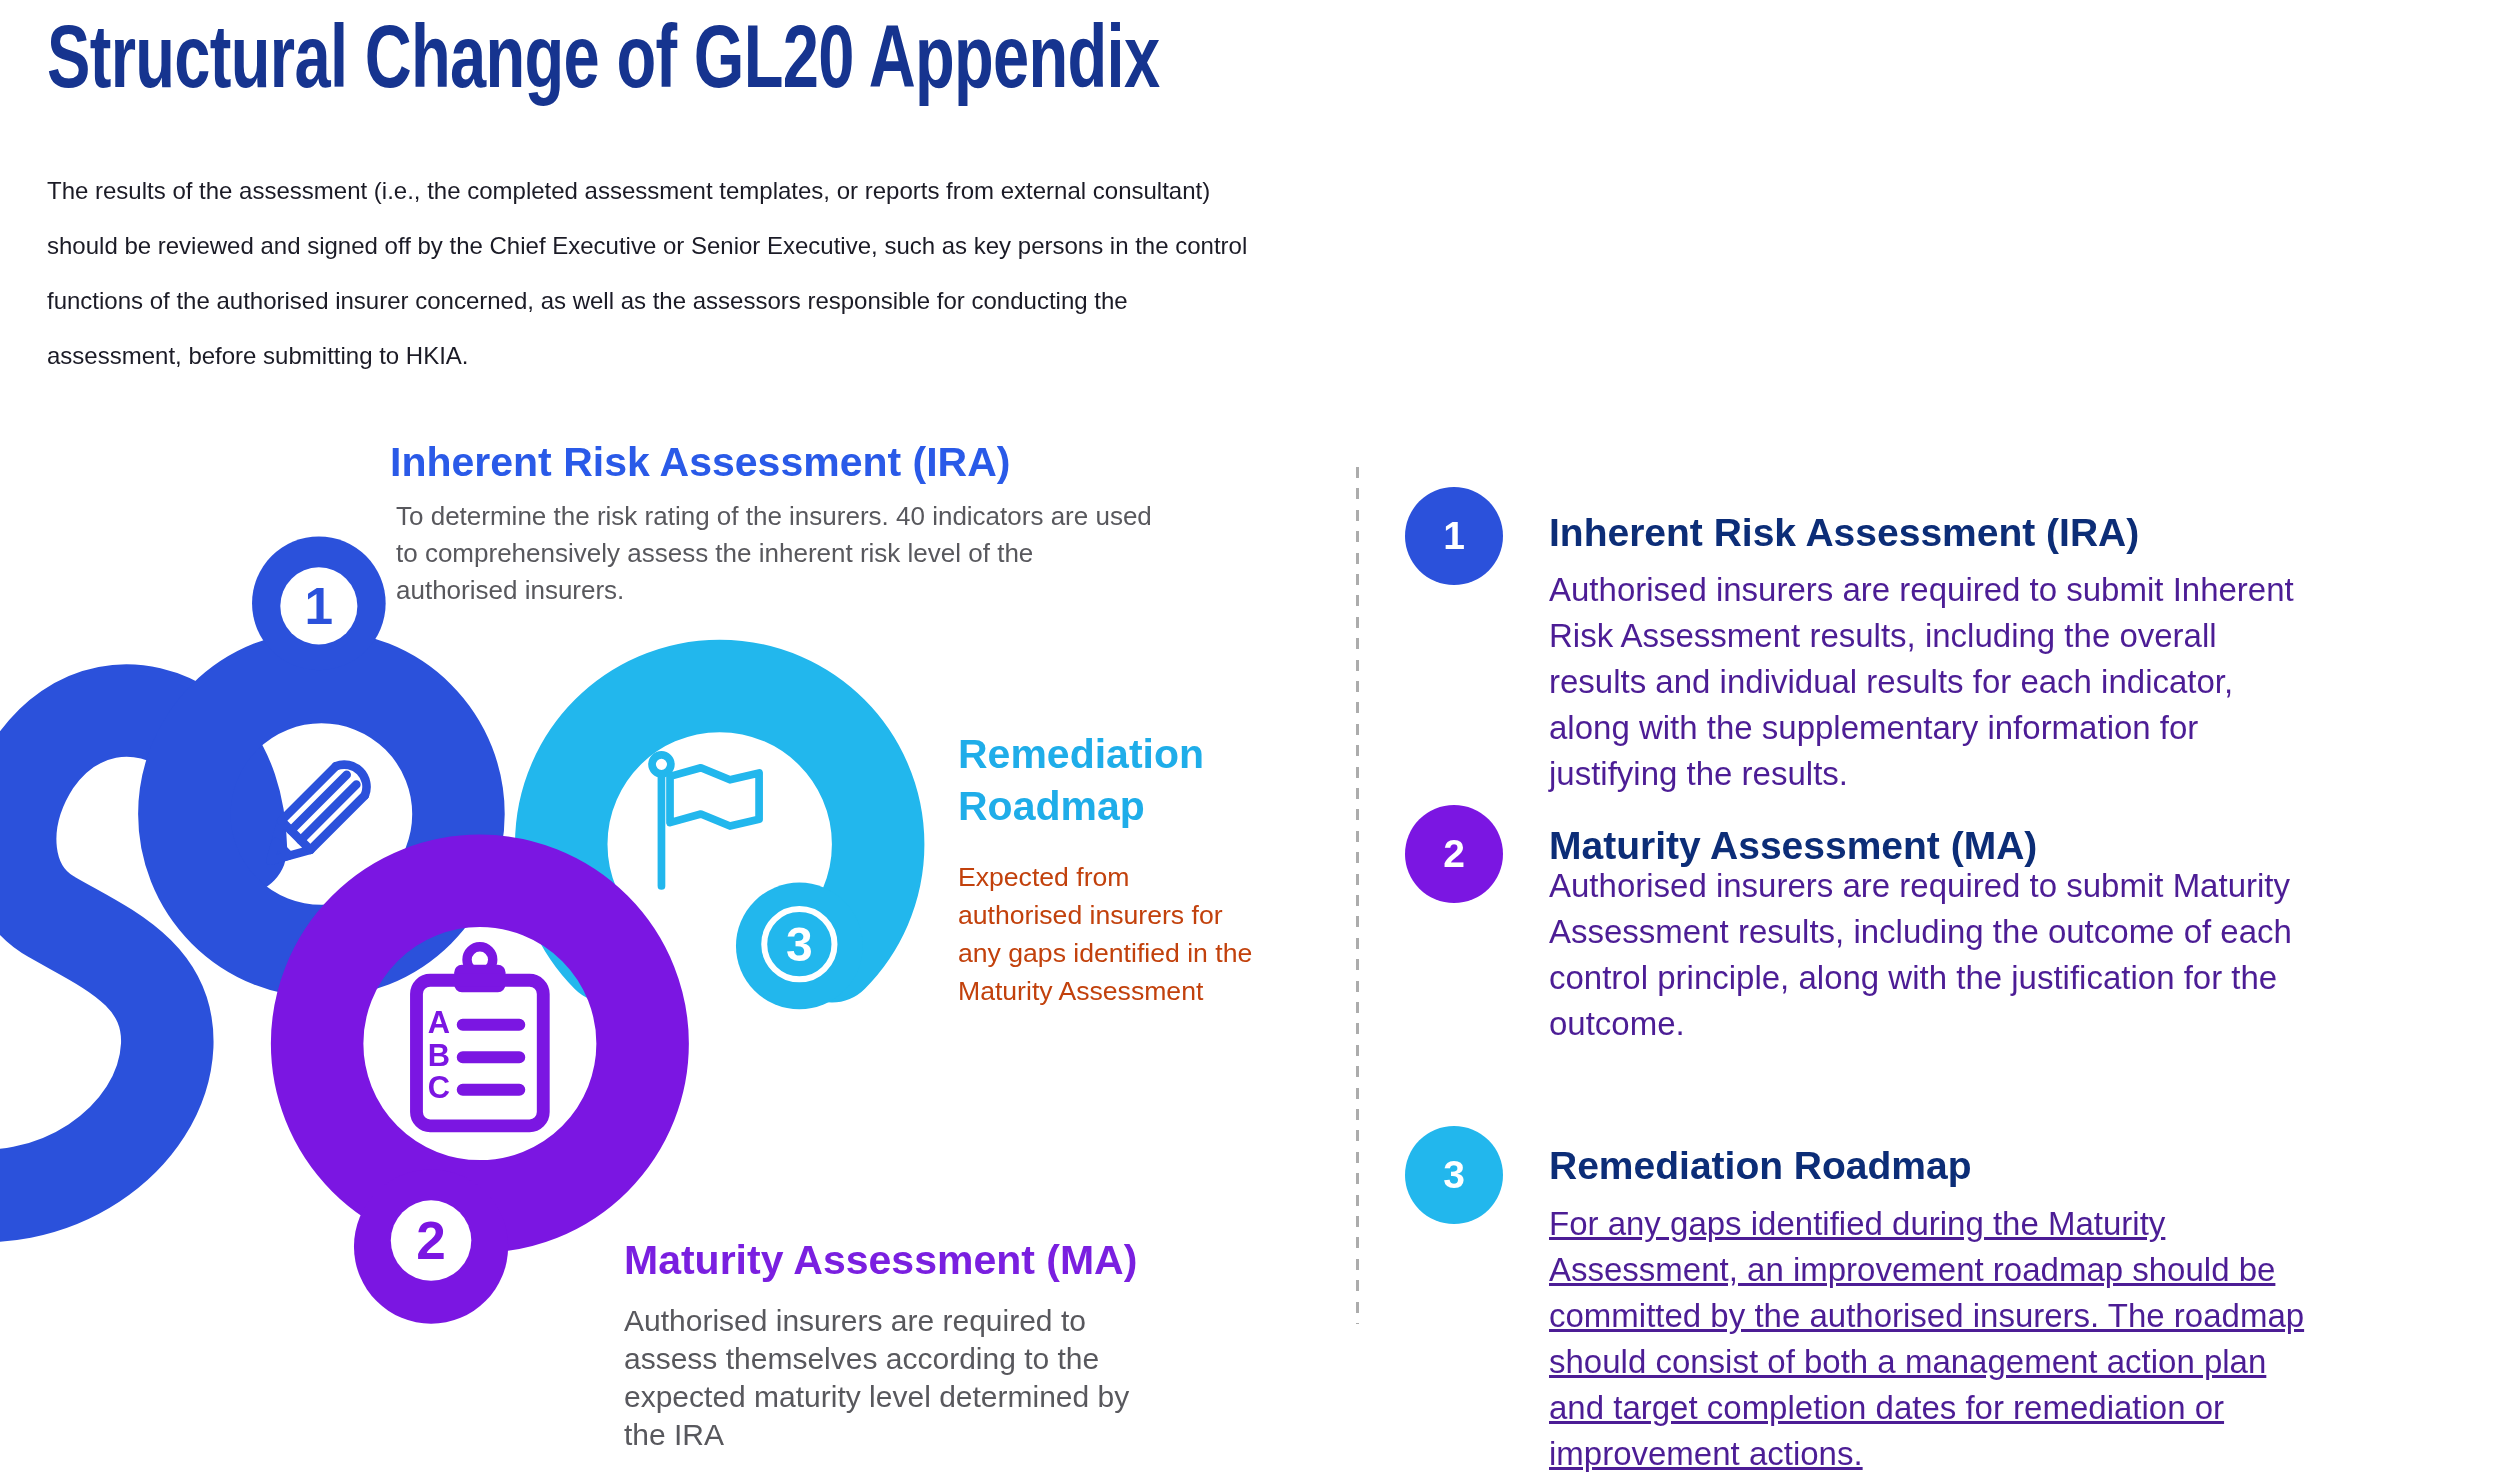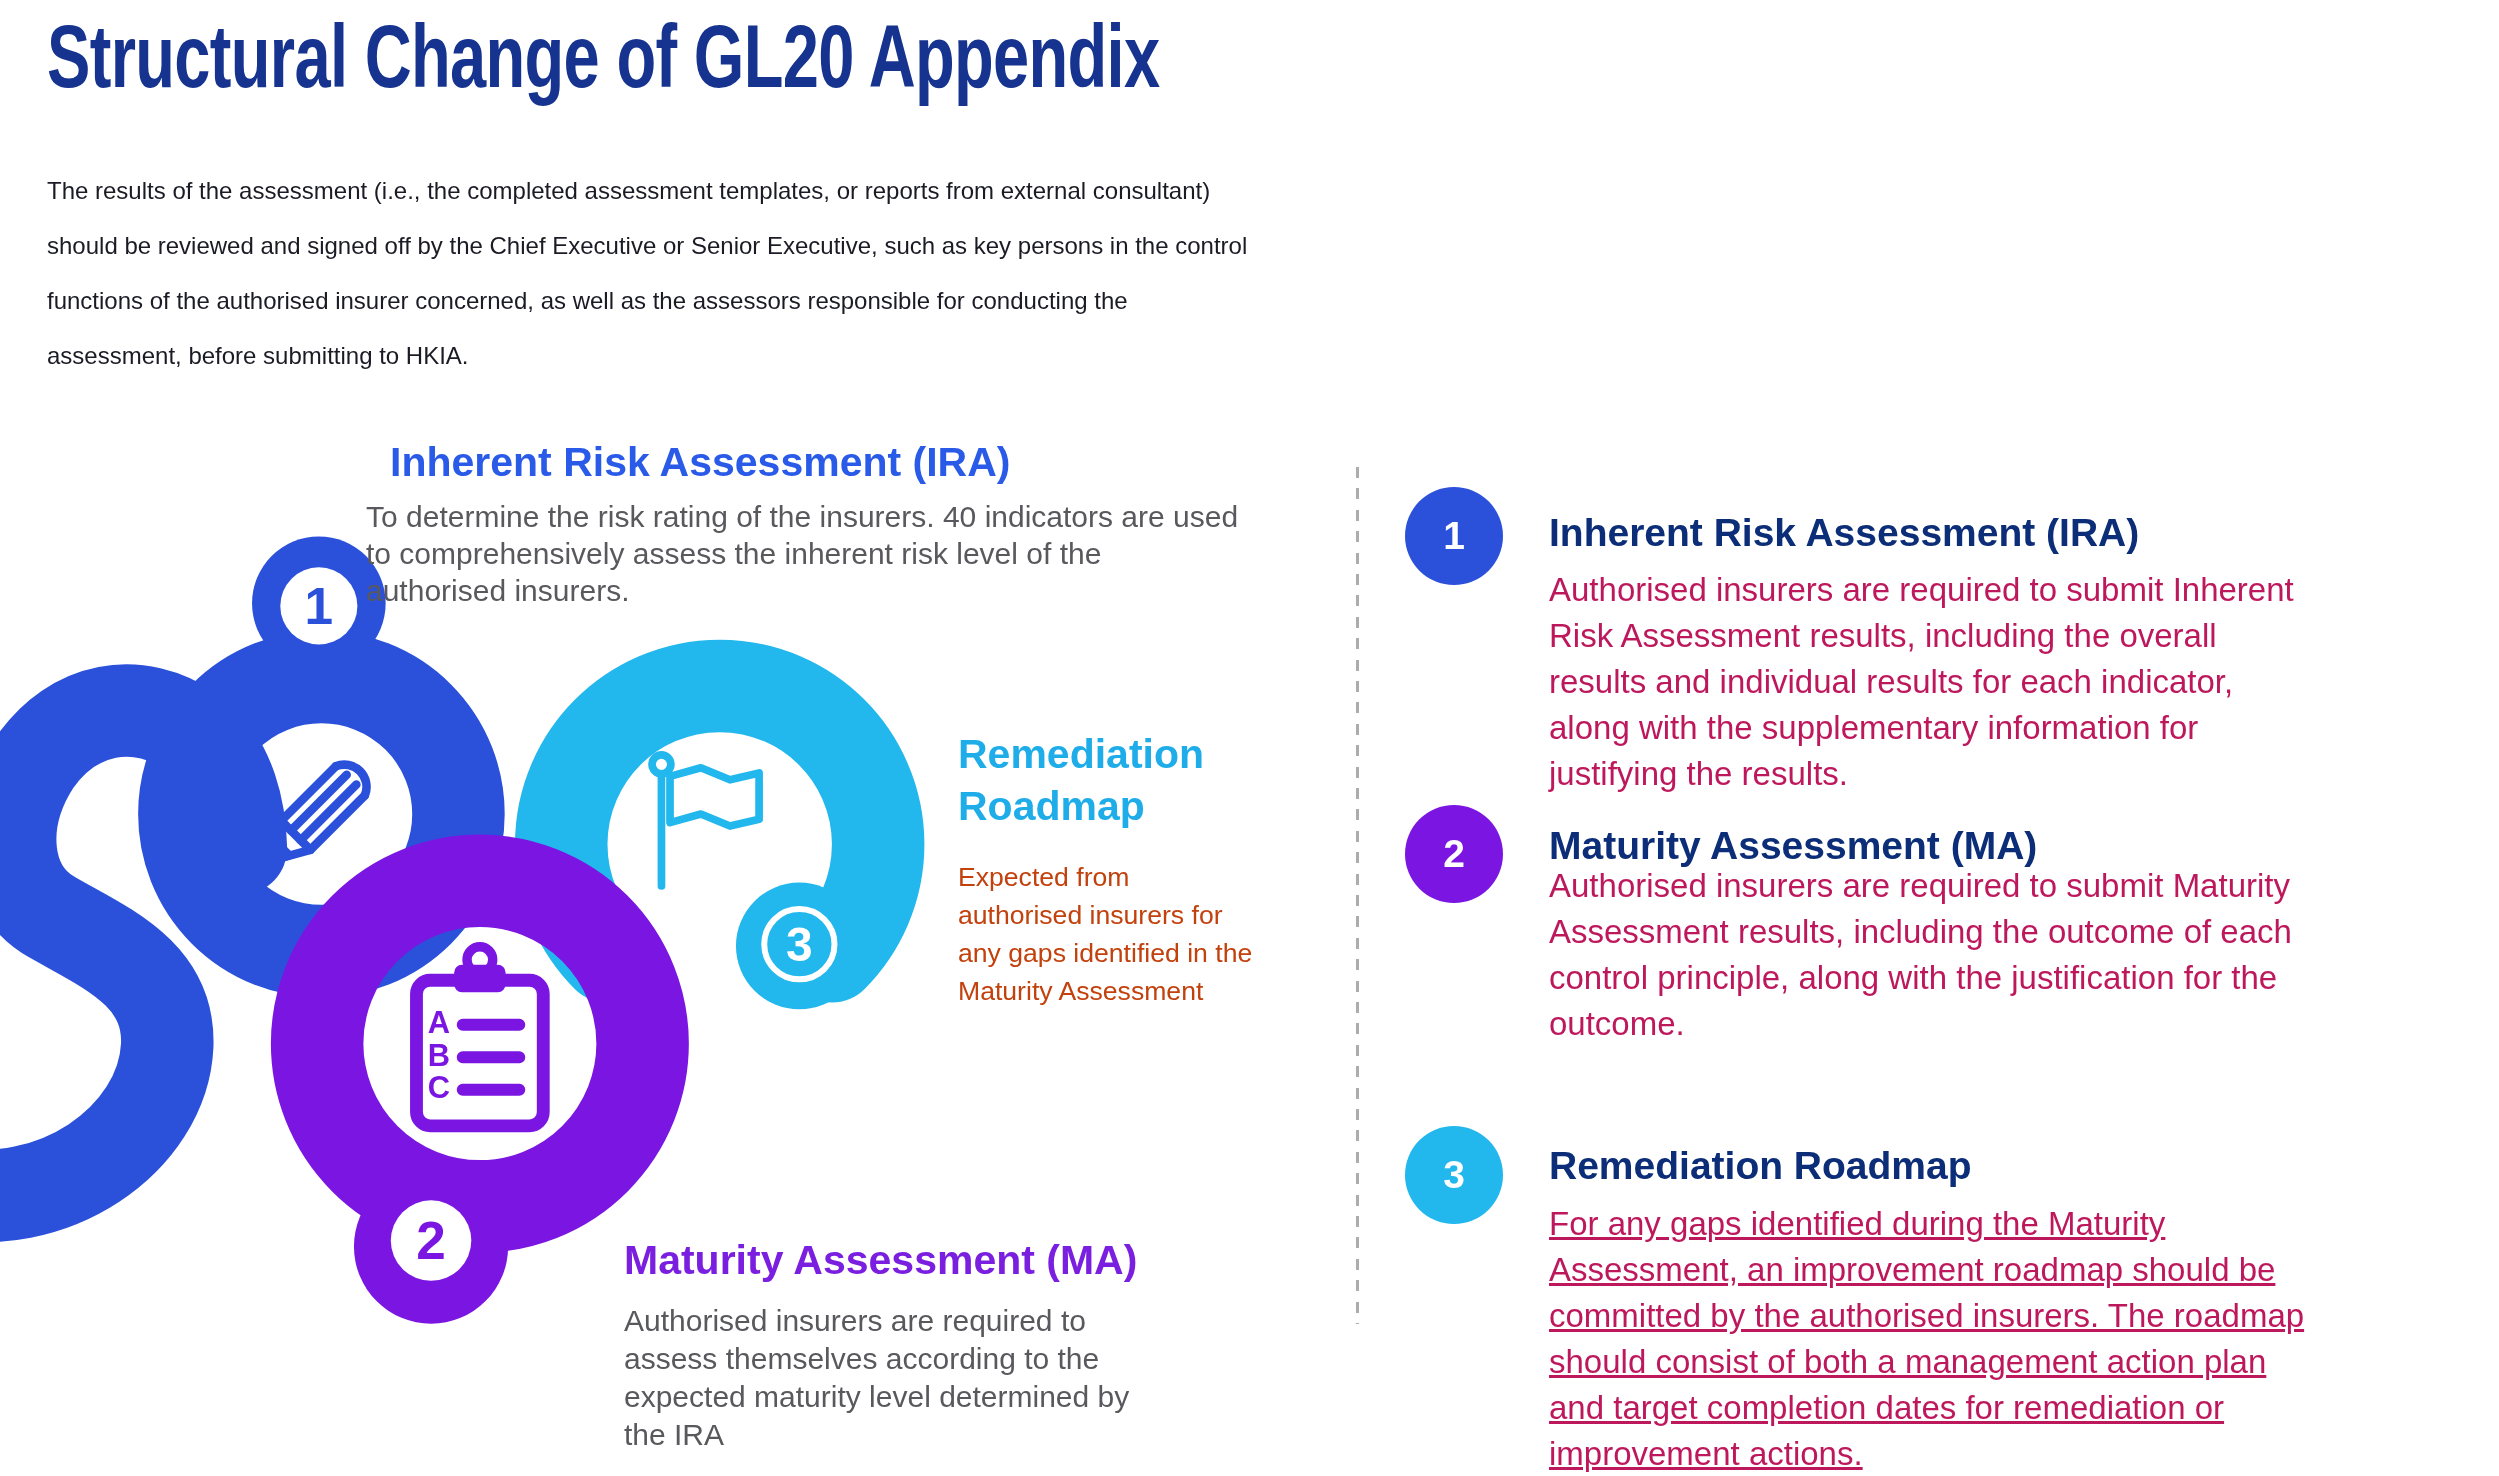--- a/index.html
+++ b/index.html
@@ -7,36 +7,36 @@
        font-family:"Liberation Sans",sans-serif;}
   .abs{position:absolute;}
   .pre{white-space:pre-line;}
 
   .page-title{left:47px;top:5.1px;font-size:89px;font-weight:bold;color:#16348F;
       letter-spacing:-0.9px;transform:scaleX(0.73);transform-origin:left top;white-space:nowrap;}
   .intro{left:47px;top:163px;font-size:24px;line-height:55px;color:#1B1B26;}
 
   
   .ira-title{left:390px;top:439px;font-size:41px;font-weight:bold;color:#2A5AE8;white-space:nowrap;}
-  .ira-desc{left:366px;top:498px;font-size:30px;line-height:37px;color:#58585D;}
+  .ira-desc{left:396px;top:498px;font-size:26px;line-height:37px;color:#58585D;}
   .rr-title{left:958px;top:728px;font-size:41px;font-weight:bold;color:#1FADE9;line-height:52px;}
   .rr-desc{left:958px;top:858px;font-size:26.6px;line-height:38px;color:#c2410c;}
   .ma-title{left:624px;top:1237px;font-size:41px;font-weight:bold;color:#7A1FE0;white-space:nowrap;}
   .ma-desc{left:624px;top:1302px;font-size:30px;line-height:38px;color:#58585D;}
 
   .divider{left:1356px;top:467px;width:2.6px;height:857px;
       background:repeating-linear-gradient(180deg,#ACACAC 0 11px,transparent 11px 21.4px);}
 
   
   .panel-item .num-circle{position:absolute;width:98px;height:98px;border-radius:50%;}
   .num-circle span{position:absolute;left:0;top:0;width:100%;height:100%;
       display:flex;align-items:center;justify-content:center;
       color:#ffffff;font-size:39px;font-weight:bold;}
   .p-head{position:absolute;left:1549px;font-size:39px;font-weight:bold;color:#0C2D77;white-space:nowrap;}
-  .p-body{position:absolute;left:1549px;font-size:33px;line-height:46px;color:#be185d;}
+  .p-body{position:absolute;left:1549px;font-size:33px;line-height:46px;color:#4c1d95;}
   .c-blue{background:#2B51DB;}
   .c-purple{background:#7B16E2;}
   .c-cyan{background:#22B7ED;}
 
   svg text{font-family:"Liberation Sans",sans-serif;font-weight:bold;}
 </style>
 </head>
 <body>
 
 <div class="abs page-title">Structural Change of GL20 Appendix</div>

